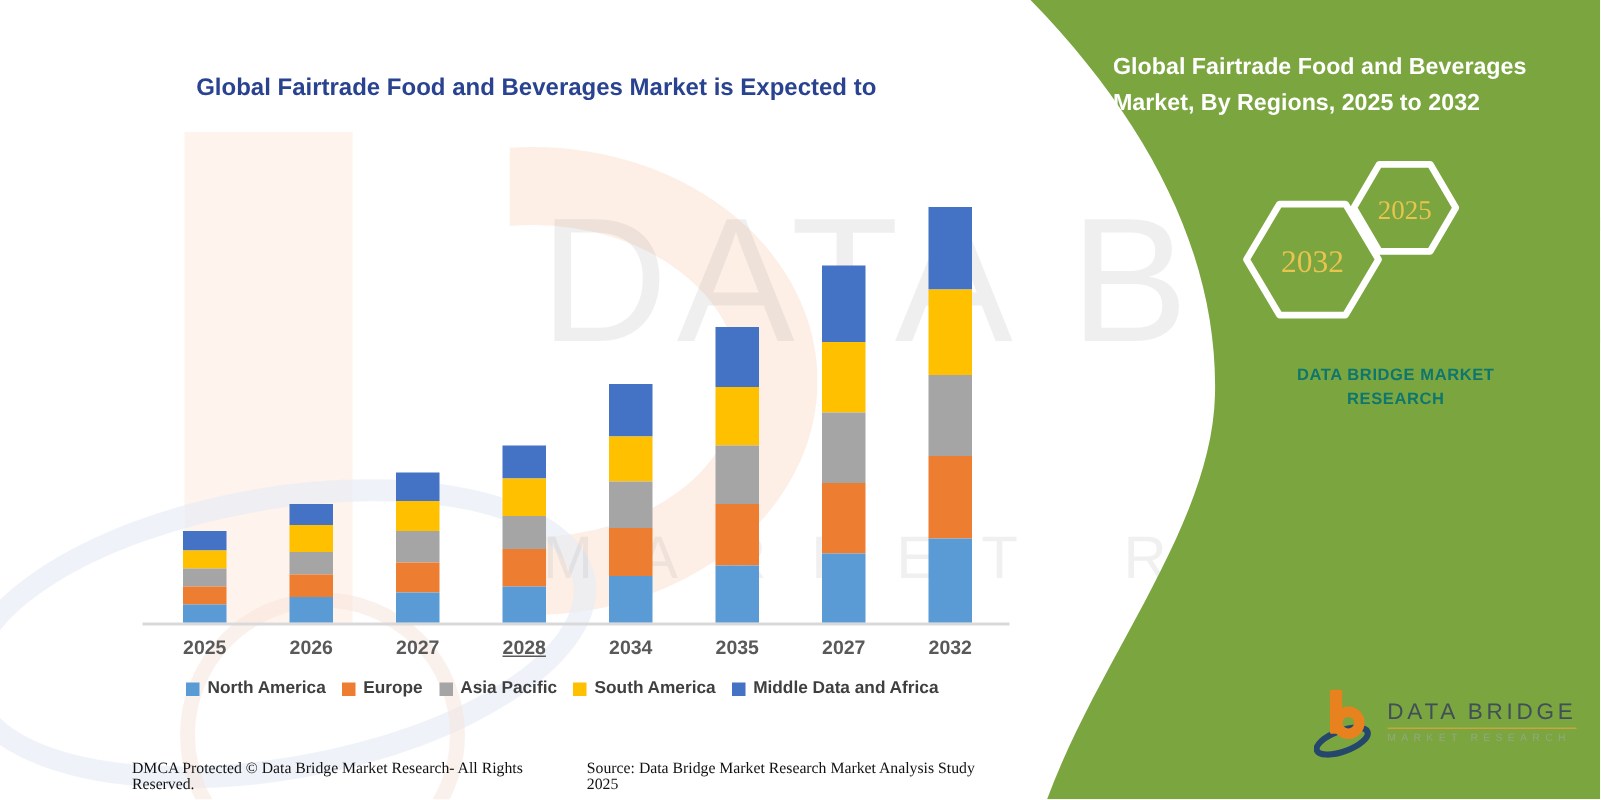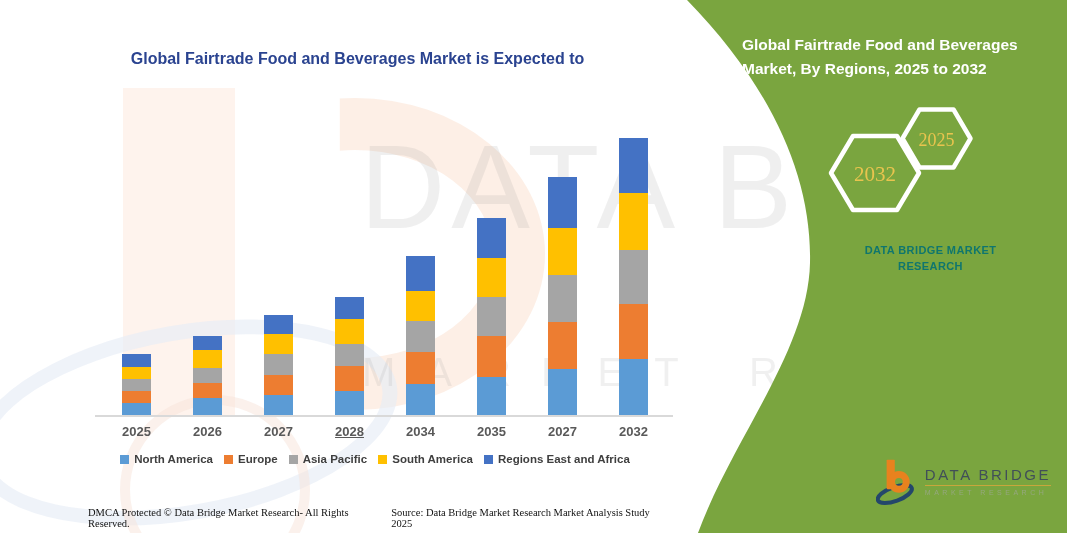--- a/index.html
+++ b/index.html
@@ -174,21 +174,21 @@
       <span class="legend-item">
         <span class="legend-swatch" style="background: rgb(165, 165, 165);"></span>
         <span class="legend-label">Asia Pacific</span>
       </span>
       <span class="legend-item">
         <span class="legend-swatch" style="background: rgb(255, 192, 0);"></span>
         <span class="legend-label">South America</span>
       </span>
       <span class="legend-item">
         <span class="legend-swatch" style="background: rgb(68, 114, 196);"></span>
-        <span class="legend-label">Regions East and Africa</span>
+        <span class="legend-label">Middle Data and Africa</span>
       </span>
     </div>
 
   <div class="footer">
     <span>DMCA Protected © Data Bridge Market Research-  All Rights Reserved.</span>
     <span>Source: Data Bridge Market Research  Market Analysis Study 2025</span>
   </div>
 
   <div class="logo">
     <svg width="50" height="56" viewBox="0 0 50 56">

